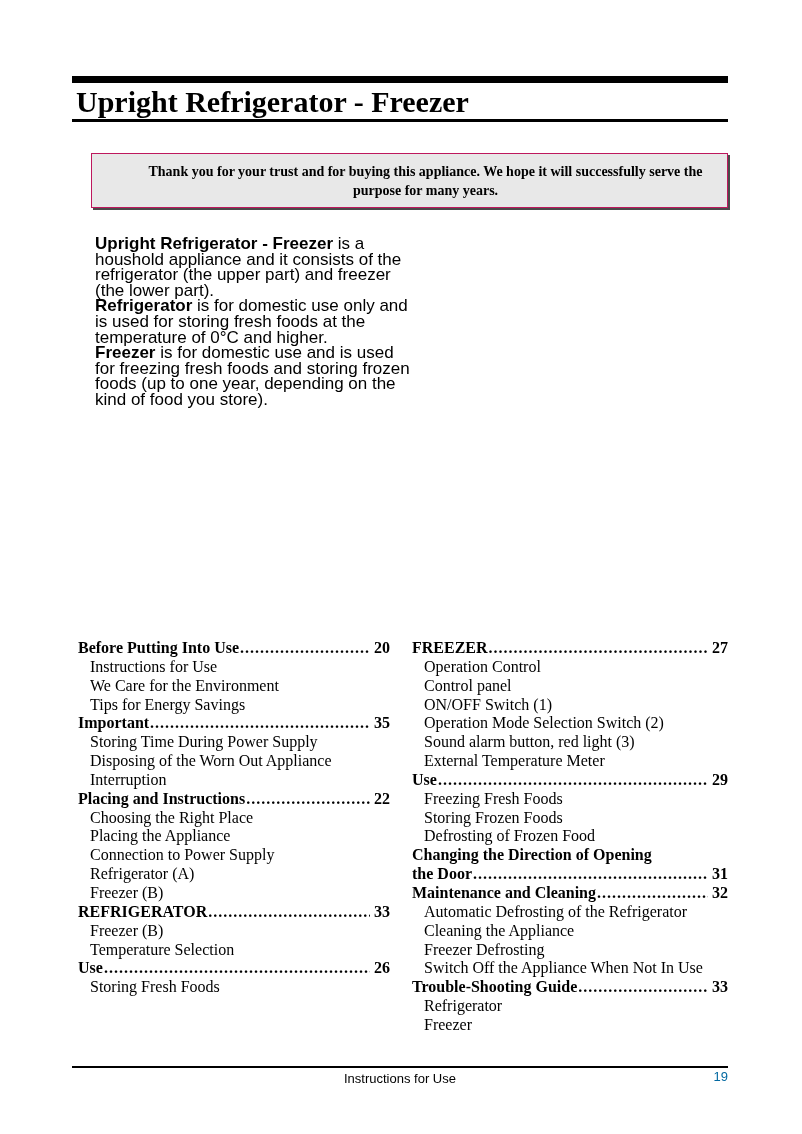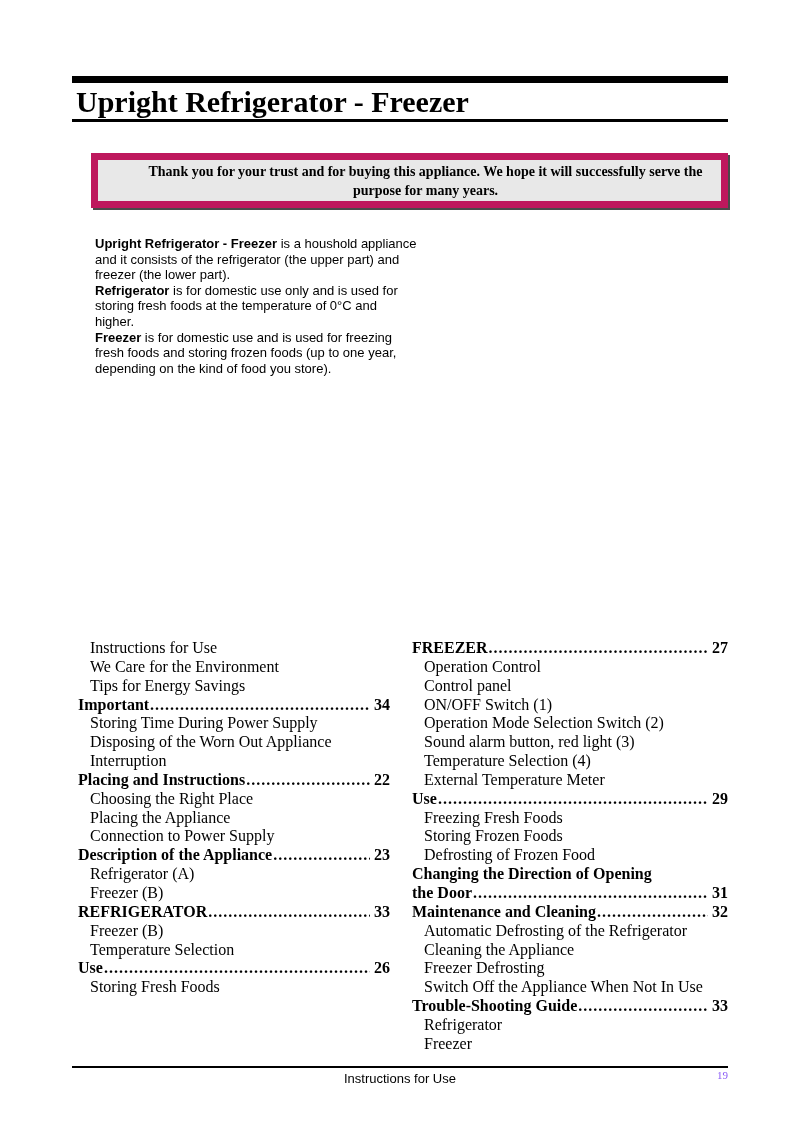--- a/index.html
+++ b/index.html
@@ -40,21 +40,21 @@
     width: 656px; height: 3px;
     background: #000000;
   }
 
   
   .notice-box {
     position: absolute;
     left: 91px; top: 153px;
     width: 637px; height: 55px;
     background: #e8e8e8;
-    border: 7px solid #be185d;
+    border: 1px solid #be185d;
     box-shadow: 2px 2px 0 #4a4a4a;
     box-sizing: border-box;
     display: flex;
     align-items: center;
     justify-content: center;
     padding-left: 32px;
   }
   .notice-text {
     font-family: "Liberation Serif", "DejaVu Serif", serif;
     font-weight: bold;
@@ -63,21 +63,21 @@
     text-align: center;
     padding: 0 10px;
   }
 
   
   .intro {
     position: absolute;
     left: 95px; top: 236px;
     width: 323px;
     font-family: "Liberation Sans", "DejaVu Sans", sans-serif;
-    font-size: 13px;
+    font-size: 17px;
     line-height: 15.6px;
     color: #000000;
   }
   .intro-para { margin: 0; }
 
   
   .toc {
     position: absolute;
     left: 78px; top: 639px;
     width: 650px;
@@ -122,23 +122,23 @@
     width: 656px;
     text-align: center;
     font-family: "Liberation Sans", "DejaVu Sans", sans-serif;
     font-size: 13px;
     color: #000000;
   }
   .footer-page {
     position: absolute;
     top: 1069px;
     right: 74px;
-    font-family: Liberation Serif, serif;
-    font-size: 11px;
-    color: #8b5cf6;
+    font-family: Liberation Sans, sans-serif;
+    font-size: 13px;
+    color: #0369a1;
   }
 </style>
 </head>
 <body>
 
 <div class="page">
 
   <div class="top-rule"></div>
 
   <h1 class="page-title">Upright Refrigerator - Freezer</h1>
@@ -150,33 +150,38 @@
   </div>
 
   <div class="intro" id="intro">
       <div class="intro-para"><b>Upright Refrigerator - Freezer</b><span> is a houshold appliance and it consists of the refrigerator (the upper part) and freezer (the lower part).</span></div>
       <div class="intro-para"><b>Refrigerator</b><span> is for domestic use only and is used for storing fresh foods at the temperature of 0°C and higher.</span></div>
       <div class="intro-para"><b>Freezer</b><span> is for domestic use and is used for freezing fresh foods and storing frozen foods (up to one year, depending on the kind of food you store).</span></div>
     </div>
 
   <div class="toc">
     <div class="toc-col" id="toc-left">
+        <div class="toc-line bold">
+          <span class="toc-label">Before Putting Into Use</span>
+          <span class="toc-leader"></span>
+          <span class="toc-page">20</span>
+        </div>
         <div class="toc-line indent">
           <span class="toc-label">Instructions for Use</span>
         </div>
         <div class="toc-line indent">
           <span class="toc-label">We Care for the Environment</span>
         </div>
         <div class="toc-line indent">
           <span class="toc-label">Tips for Energy Savings</span>
         </div>
         <div class="toc-line bold">
           <span class="toc-label">Important</span>
           <span class="toc-leader"></span>
-          <span class="toc-page">34</span>
+          <span class="toc-page">35</span>
         </div>
         <div class="toc-line indent">
           <span class="toc-label">Storing Time During Power Supply</span>
         </div>
         <div class="toc-line indent">
           <span class="toc-label">Disposing of the Worn Out Appliance</span>
         </div>
         <div class="toc-line indent">
           <span class="toc-label">Interruption</span>
         </div>
@@ -186,25 +191,20 @@
           <span class="toc-page">22</span>
         </div>
         <div class="toc-line indent">
           <span class="toc-label">Choosing the Right Place</span>
         </div>
         <div class="toc-line indent">
           <span class="toc-label">Placing the Appliance</span>
         </div>
         <div class="toc-line indent">
           <span class="toc-label">Connection to Power Supply</span>
-        </div>
-        <div class="toc-line bold">
-          <span class="toc-label">Description of the Appliance</span>
-          <span class="toc-leader"></span>
-          <span class="toc-page">23</span>
         </div>
         <div class="toc-line indent">
           <span class="toc-label">Refrigerator (A)</span>
         </div>
         <div class="toc-line indent">
           <span class="toc-label">Freezer (B)</span>
         </div>
         <div class="toc-line bold">
           <span class="toc-label">REFRIGERATOR</span>
           <span class="toc-leader"></span>
@@ -238,23 +238,20 @@
           <span class="toc-label">Control panel</span>
         </div>
         <div class="toc-line indent">
           <span class="toc-label">ON/OFF Switch (1)</span>
         </div>
         <div class="toc-line indent">
           <span class="toc-label">Operation Mode Selection Switch (2)</span>
         </div>
         <div class="toc-line indent">
           <span class="toc-label">Sound alarm button, red light (3)</span>
-        </div>
-        <div class="toc-line indent">
-          <span class="toc-label">Temperature Selection (4)</span>
         </div>
         <div class="toc-line indent">
           <span class="toc-label">External Temperature Meter</span>
         </div>
         <div class="toc-line bold">
           <span class="toc-label">Use</span>
           <span class="toc-leader"></span>
           <span class="toc-page">29</span>
         </div>
         <div class="toc-line indent">

